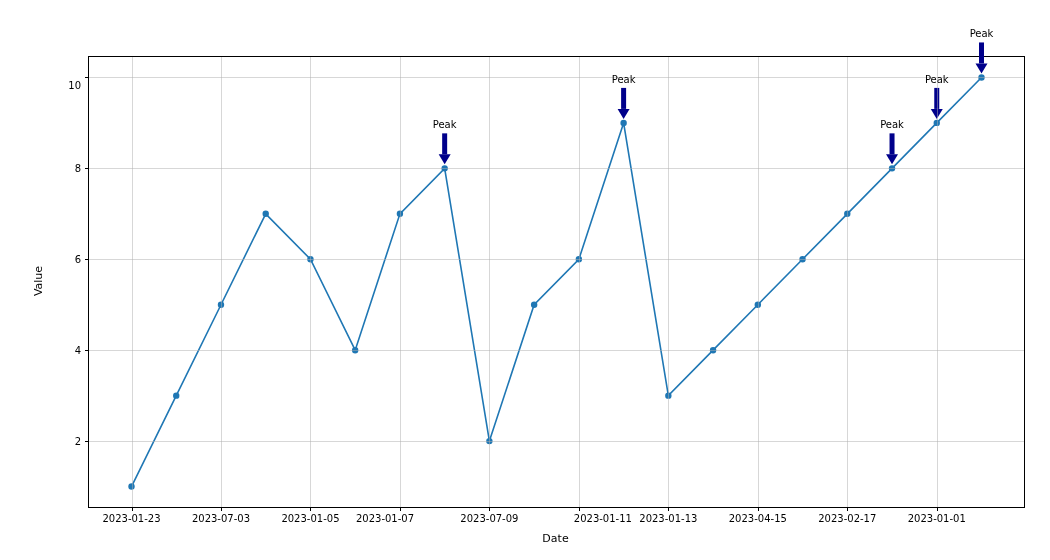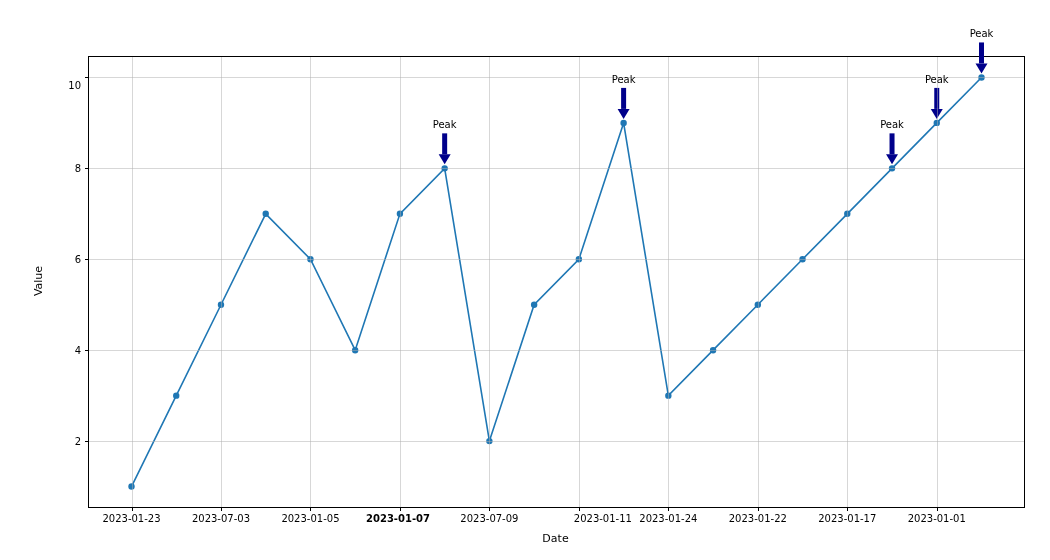--- a/index.html
+++ b/index.html
@@ -151,36 +151,36 @@
       <div class="tick-mark-x" style="left: 42.5px;"></div>
       <div class="tick-label-x" style="left: 42.5px;">2023-01-23</div>
       <div class="grid-line v" style="left: 131.974px;"></div>
       <div class="tick-mark-x" style="left: 131.974px;"></div>
       <div class="tick-label-x" style="left: 131.974px;">2023-07-03</div>
       <div class="grid-line v" style="left: 221.447px;"></div>
       <div class="tick-mark-x" style="left: 221.447px;"></div>
       <div class="tick-label-x" style="left: 221.447px;">2023-01-05</div>
       <div class="grid-line v" style="left: 310.921px;"></div>
       <div class="tick-mark-x" style="left: 310.921px;"></div>
-      <div class="tick-label-x" style="left: 309px; font-weight: bold;">2023-01-07</div>
+      <div class="tick-label-x" style="left: 296px;">2023-01-07</div>
       <div class="grid-line v" style="left: 400.395px;"></div>
       <div class="tick-mark-x" style="left: 400.395px;"></div>
       <div class="tick-label-x" style="left: 400.395px;">2023-07-09</div>
       <div class="grid-line v" style="left: 489.868px;"></div>
       <div class="tick-mark-x" style="left: 489.868px;"></div>
       <div class="tick-label-x" style="left: 489.868px; margin-left: 24px;">2023-01-11</div>
       <div class="grid-line v" style="left: 579.342px;"></div>
       <div class="tick-mark-x" style="left: 579.342px;"></div>
-      <div class="tick-label-x" style="left: 579.342px;">2023-01-24</div>
+      <div class="tick-label-x" style="left: 579.342px;">2023-01-13</div>
       <div class="grid-line v" style="left: 668.816px;"></div>
       <div class="tick-mark-x" style="left: 668.816px;"></div>
-      <div class="tick-label-x" style="left: 668.816px;">2023-01-22</div>
+      <div class="tick-label-x" style="left: 668.816px;">2023-04-15</div>
       <div class="grid-line v" style="left: 758.289px;"></div>
       <div class="tick-mark-x" style="left: 758.289px;"></div>
-      <div class="tick-label-x" style="left: 758.289px;">2023-01-17</div>
+      <div class="tick-label-x" style="left: 758.289px;">2023-02-17</div>
       <div class="grid-line v" style="left: 847.763px;"></div>
       <div class="tick-mark-x" style="left: 847.763px;"></div>
       <div class="tick-label-x" style="left: 847.763px;">2023-01-01</div>
       <div class="annotation-label" style="left: 355.658px; top: 62.3636px;">Peak</div>
       <div class="annotation-label" style="left: 534.605px; top: 16.9091px;">Peak</div>
       <div class="annotation-label" style="left: 803.026px; top: 62.3636px;">Peak</div>
       <div class="annotation-label" style="left: 847.763px; top: 16.9091px;">Peak</div>
       <div class="annotation-label" style="left: 892.5px; top: -28.5455px;">Peak</div>
     </div>
   <div class="axis-title" id="xlabel" style="left: 555.5px; top: 532px; transform: translateX(-50%);">Date</div>

